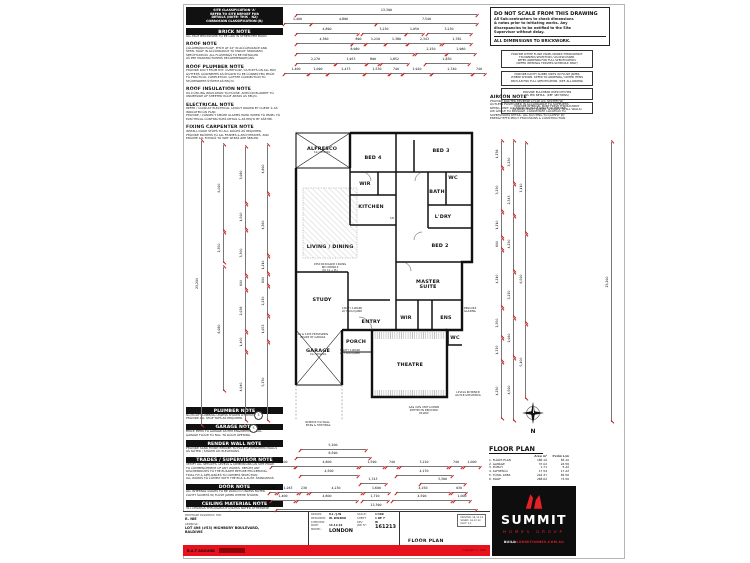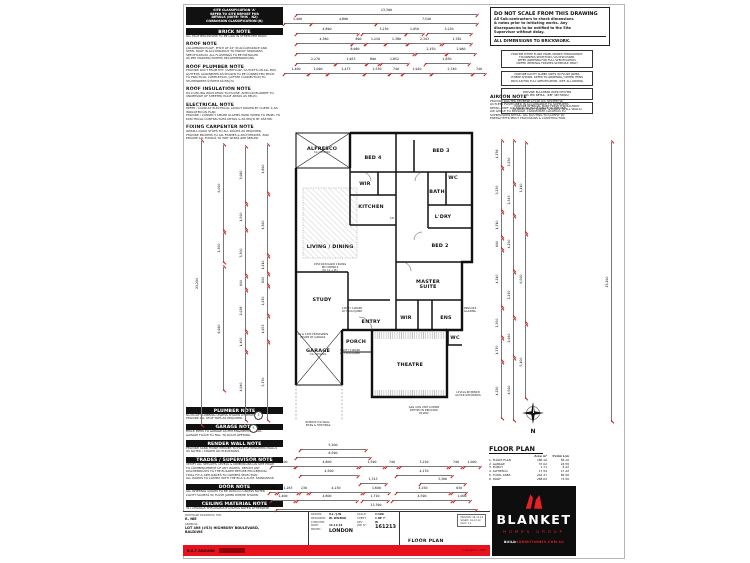--- a/index.html
+++ b/index.html
@@ -537,21 +537,21 @@
           <span>73.56</span>
         </div>
       </div>
   </div>
 
   <div class="logo">
     <svg class="licon" viewBox="0 0 24 16">
       <polygon points="3,16 8,0 11,4 8.5,16" fill="#e32127"></polygon>
       <polygon points="12,16 14,6 18,1 21,16" fill="#e32127"></polygon>
     </svg>
-    <div class="lname">BLANKET</div>
+    <div class="lname">SUMMIT</div>
     <div class="lsub">HOMES GROUP</div>
     <div class="lurl">
       <span class="w">BUILD</span><span class="r">SUMMITHOMES.COM.AU</span>
     </div>
   </div>
 
   <div class="tblock">
     <div class="tb-left">
       <div class="lbl">PROPOSED RESIDENCE FOR:</div>
       <div class="val">R. NIE</div>

